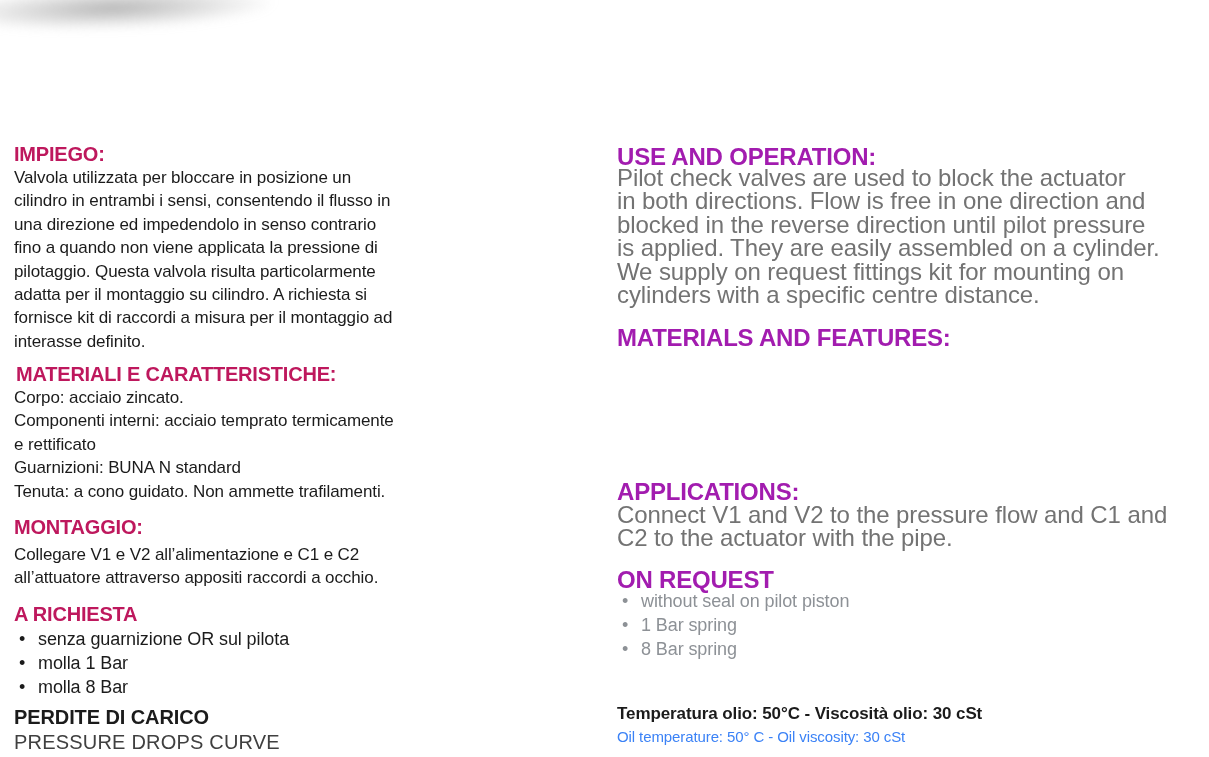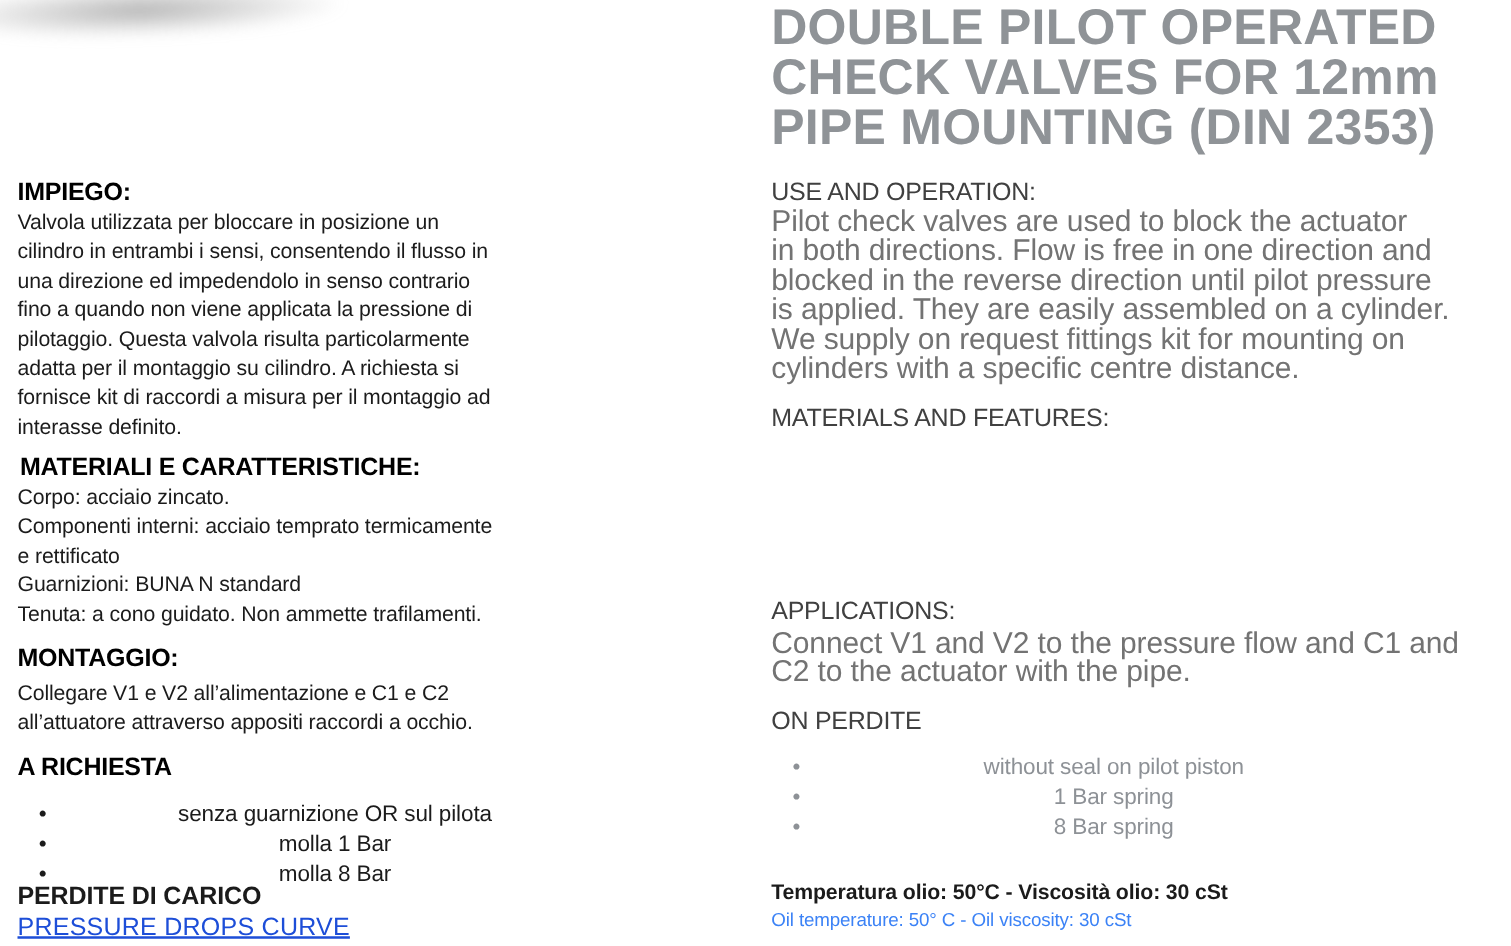--- a/index.html
+++ b/index.html
@@ -37,50 +37,49 @@
     font-weight: 700;
     line-height: 40px;
     color: #8f9397;
     white-space: pre-line;
     letter-spacing: 0.2px;
   }
 
   .h-black {
     font-size: 20px;
     font-weight: 700;
-    color: #000000;
+    color: #be185d;
     letter-spacing: -0.2px;
   }
   .h-gray {
-    font-size: 20px;
-    font-weight: 400;
-    color: #404040;
+    font-size: 24px;
+    font-weight: 700;
+    color: #a21caf;
     letter-spacing: -0.2px;
   }
 
   .body-black {
     font-size: 17px;
     line-height: 23.4px;
     color: #1b1b1b;
     white-space: pre-line;
     letter-spacing: -0.1px;
   }
   .body-gray {
     font-size: 24px;
     line-height: 23.4px;
     color: #737373;
     white-space: pre-line;
     letter-spacing: -0.1px;
   }
 
   ul.bullets {
-    margin: 12px;
+    margin: 0;
     padding: 0;
     list-style: none;
-    text-align: center;
   }
   ul.bullets li {
     position: relative;
     padding-left: 24px;
     font-size: 18px;
     line-height: 24px;
     letter-spacing: -0.1px;
   }
   ul.bullets li::before {
     content: "\2022";
@@ -104,51 +103,47 @@
   }
   .caption-it {
     font-size: 20px;
     font-weight: 700;
     color: #1b1b1b;
     letter-spacing: -0.1px;
   }
   .caption-en {
     font-size: 20px;
     font-weight: 400;
-    color: #1d4ed8;
+    color: #404040;
     letter-spacing: 0.2px;
-    text-decoration: underline;
   }
 </style>
 </head>
 <body>
 
 <div class="page">
 
   <div class="smudge"></div>
 
-  <div class="abs title" style="left:617px; top:2px; width:580px;">DOUBLE PILOT OPERATED
-CHECK VALVES FOR 12mm
-PIPE MOUNTING (DIN 2353)</div>
 
   <div class="abs h-gray" style="left:617px; top:143px;">USE AND OPERATION:</div>
   <div class="abs body-gray" style="left:617px; top:166px; width:580px;">Pilot check valves are used to block the actuator
 in both directions. Flow is free in one direction and
 blocked in the reverse direction until pilot pressure
 is applied. They are easily assembled on a cylinder.
 We supply on request fittings kit for mounting on
 cylinders with a specific centre distance.</div>
 
   <div class="abs h-gray" style="left:617px; top:324px;">MATERIALS AND FEATURES:</div>
 
   <div class="abs h-gray" style="left:617px; top:478px;">APPLICATIONS:</div>
   <div class="abs body-gray" style="left:617px; top:503px; width:580px;">Connect V1 and V2 to the pressure flow and C1 and
 C2 to the actuator with the pipe.</div>
 
-  <div class="abs h-gray" style="left:617px; top:566px;">ON PERDITE</div>
+  <div class="abs h-gray" style="left:617px; top:566px;">ON REQUEST</div>
   <ul class="abs bullets gray" style="left:617px; top:589px; width:500px;">
     <li>without seal on pilot piston</li>
     <li>1 Bar spring</li>
     <li>8 Bar spring</li>
   </ul>
 
   <div class="abs footer-it" style="left:617px; top:704px;">Temperatura olio: 50°C - Viscosità olio: 30 cSt</div>
   <div class="abs footer-en" style="left:617px; top:728px;">Oil temperature: 50° C - Oil viscosity: 30 cSt</div>
 
   <div class="abs h-black" style="left:14px; top:143px;">IMPIEGO:</div>

